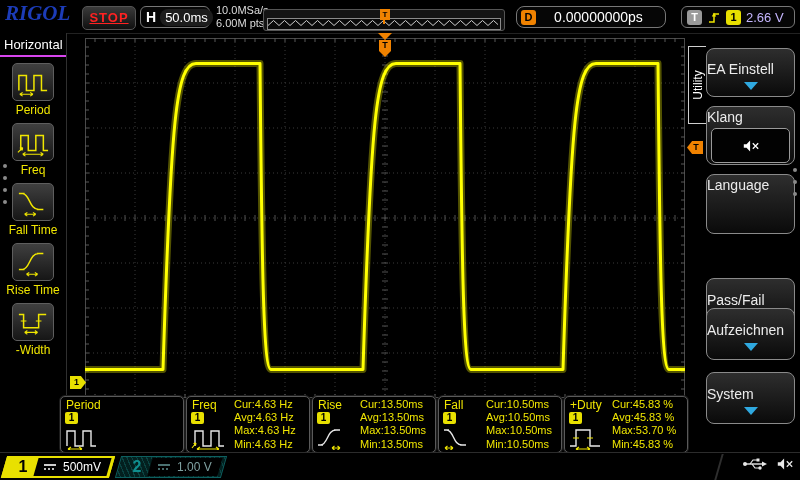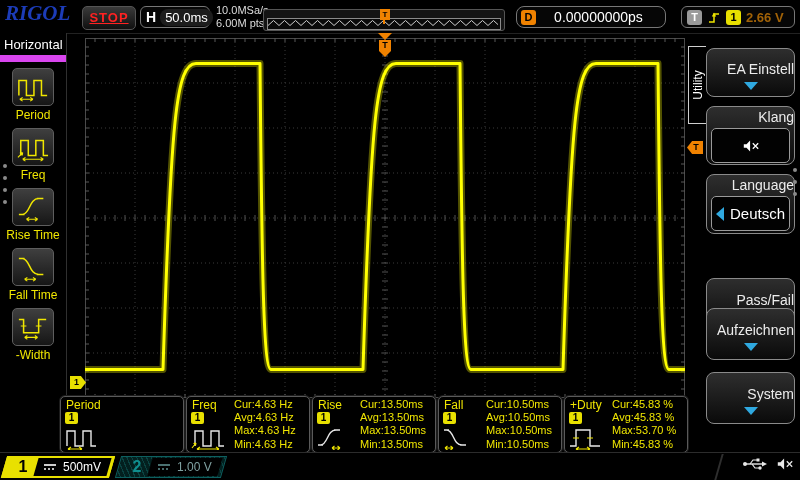--- a/index.html
+++ b/index.html
@@ -28,25 +28,25 @@
   #d-box{position:absolute;left:516px;top:6px;width:150px;height:22px;border:1px solid #777;border-radius:8px;
         background:#060606;display:flex;align-items:center;padding:0 4px;box-sizing:border-box;}
   .badge{display:inline-block;width:15px;height:15px;border-radius:3px;text-align:center;
         line-height:15px;font-size:11px;font-weight:bold;}
   .badge.orange{background:#f08200;color:#000;}
   .badge.gray{background:#9a9a9a;color:#fff;}
   .badge.yellow{background:#e8e000;color:#000;}
   #d-box .dval{flex:1;text-align:center;color:#fff;font-size:14px;}
   #t-box{position:absolute;left:681px;top:6px;width:114px;height:22px;border:1px solid #777;border-radius:6px;
         background:#060606;display:flex;align-items:center;gap:5px;padding:0 5px;box-sizing:border-box;}
-  #t-box .tlevel{color:#a16207;font-size:13px;font-weight:bold;}
+  #t-box .tlevel{color:#c4b5fd;font-size:13px;}
 
   
   #left-menu{position:absolute;left:0;top:33px;width:66px;height:420px;background:#000;border-right:1px solid #303030;}
-  #left-menu .title{color:#fff;font-size:13px;padding:4px 4px 3px 4px;border-bottom:7px solid #d946ef;}
+  #left-menu .title{color:#fff;font-size:13px;padding:4px 4px 3px 4px;border-bottom:2px solid #d946ef;}
   .lm-item{width:66px;text-align:center;margin-top:6px;}
   .lm-btn{width:40px;height:36px;margin:0 auto;border:1px solid #5e5e5e;border-radius:5px;
         background:linear-gradient(#3f3f3f,#161616);display:flex;align-items:center;justify-content:center;}
   .lm-label{display:block;color:#f0e600;font-size:12px;margin-top:2px;}
   .pagedots{position:absolute;display:flex;flex-direction:column;gap:8px;}
   .pagedots i{width:4px;height:4px;border-radius:50%;background:#8a8a8a;}
   #left-dots{left:3px;top:164px;}
   #right-dots{right:3px;top:168px;}
 
   
@@ -72,21 +72,21 @@
         border-radius:2px;font-size:10px;font-weight:bold;text-align:center;line-height:12px;}
   .micon{position:absolute;left:4px;bottom:2px;}
   .mrows{position:absolute;left:47px;top:1px;color:#f0e600;font-size:11px;line-height:13.2px;white-space:nowrap;}
 
   
   #right-menu{position:absolute;left:688px;top:36px;width:112px;height:420px;}
   #utility-tab{position:absolute;left:0;top:10px;width:17px;height:76px;border:1px solid #cfcfcf;border-right:none;
         display:flex;align-items:center;justify-content:center;background:#000;}
   #utility-tab span{color:#fff;font-size:12px;transform:rotate(-90deg);white-space:nowrap;}
   .rm-btn{position:absolute;left:18px;width:89px;border:1px solid #8a8a8a;border-radius:8px;
-        background:linear-gradient(#2e2e2e,#0a0a0a);box-sizing:border-box;text-align:right;}
+        background:linear-gradient(#2e2e2e,#0a0a0a);box-sizing:border-box;text-align:left;}
   .rm-label{display:block;color:#ececec;font-size:14px;}
   .tri-down{width:0;height:0;margin:5px auto 0;border-left:7px solid transparent;border-right:7px solid transparent;border-top:8px solid #2fa9e0;}
   .tri-left{width:0;height:0;display:inline-block;border-top:7px solid transparent;border-bottom:7px solid transparent;border-right:8px solid #2fa9e0;margin-right:6px;}
   .rm-chip{margin:3px 4px 4px 4px;height:33px;border:1px solid #9a9a9a;border-radius:5px;background:#020202;
         display:flex;align-items:center;justify-content:center;color:#fff;font-size:15px;}
 
   
   #bottom-bar{position:absolute;left:0;top:452px;width:800px;height:28px;background:#000;border-top:1px solid #2c2c2c;}
   .ch-wrap{position:absolute;top:3px;height:22px;}
   .ch-skew{position:absolute;left:0;top:0;width:100%;height:100%;transform:skewX(-16deg);box-sizing:border-box;}
@@ -164,35 +164,35 @@
         <path d="M1 26 L6 21 M6 21 l-3 .5 M6 21 l-.5 3" stroke="#f0e600" stroke-width="1.2" fill="none"></path>
         <path d="M6 28 H28 M6 28 l3 -2 M6 28 l3 2 M28 28 l-3 -2 M28 28 l-3 2" stroke="#f0e600" stroke-width="1.2" fill="none"></path>
       </svg>
         </div>
       <span class="lm-label">Freq</span>
     </div>
 
     <div class="lm-item">
       <div class="lm-btn">
           <svg width="32" height="30" viewBox="0 0 34 30">
-        <path d="M2 23 H8 M6 23 C14 22 13 6 23 6 M21 6 H28" stroke="#f0e600" stroke-width="1.6" fill="none"></path>
-        <path d="M10 28 H22 M10 28 l3 -2 M10 28 l3 2 M22 28 l-3 -2 M22 28 l-3 2" stroke="#f0e600" stroke-width="1.2" fill="none"></path>
+        <path d="M2 6 H8 M6 6 C14 7 13 23 23 23 M21 23 H28" stroke="#f0e600" stroke-width="1.6" fill="none"></path>
+        <path d="M8 28 H20 M8 28 l3 -2 M8 28 l3 2 M20 28 l-3 -2 M20 28 l-3 2" stroke="#f0e600" stroke-width="1.2" fill="none"></path>
       </svg>
         </div>
-      <span class="lm-label">Rise Time</span>
+      <span class="lm-label">Fall Time</span>
     </div>
 
     <div class="lm-item">
       <div class="lm-btn">
           <svg width="32" height="30" viewBox="0 0 34 30">
-        <path d="M2 6 H8 M6 6 C14 7 13 23 23 23 M21 23 H28" stroke="#f0e600" stroke-width="1.6" fill="none"></path>
-        <path d="M8 28 H20 M8 28 l3 -2 M8 28 l3 2 M20 28 l-3 -2 M20 28 l-3 2" stroke="#f0e600" stroke-width="1.2" fill="none"></path>
+        <path d="M2 23 H8 M6 23 C14 22 13 6 23 6 M21 6 H28" stroke="#f0e600" stroke-width="1.6" fill="none"></path>
+        <path d="M10 28 H22 M10 28 l3 -2 M10 28 l3 2 M22 28 l-3 -2 M22 28 l-3 2" stroke="#f0e600" stroke-width="1.2" fill="none"></path>
       </svg>
         </div>
-      <span class="lm-label">Fall Time</span>
+      <span class="lm-label">Rise Time</span>
     </div>
 
 
     <div class="lm-item">
       <div class="lm-btn">
           <svg width="32" height="30" viewBox="0 0 34 30">
         <path d="M2 7 H7 V21 H23 V7 H31" stroke="#f0e600" stroke-width="1.6" fill="none"></path>
         <path d="M4 14 H10 M20 14 H26" stroke="#f0e600" stroke-width="1.2" fill="none"></path>
         <path d="M8 26 H22 M8 26 l3 -2 M8 26 l3 2 M22 26 l-3 -2 M22 26 l-3 2" stroke="#f0e600" stroke-width="1.2" fill="none"></path>
       </svg>
@@ -627,24 +627,20 @@
       <div class="rm-chip">
         <svg width="18" height="16" viewBox="0 0 20 16">
           <path d="M2 6 V10 H5 L9 14 V2 L5 6 Z" fill="#fff"></path>
           <path d="M12 5 L18 11 M18 5 L12 11" stroke="#fff" stroke-width="1.4"></path>
         </svg>
       </div>
     </div>
 
     <div class="rm-btn" style="top:138px;height:60px;padding-top:2px;">
       <span class="rm-label">Language</span>
-      <div class="rm-chip">
-        <span class="tri-left"></span>
-        <span>Deutsch</span>
-      </div>
     </div>
 
     <div class="rm-btn" style="top:208px;height:52px;padding-top:13px;margin-top:34px;">
       <span class="rm-label">Pass/Fail</span>
       <div class="tri-down"></div>
     </div>
 
     <div class="rm-btn" style="top:336px;height:52px;padding-top:13px;">
       <span class="rm-label">System</span>
       <div class="tri-down"></div>

